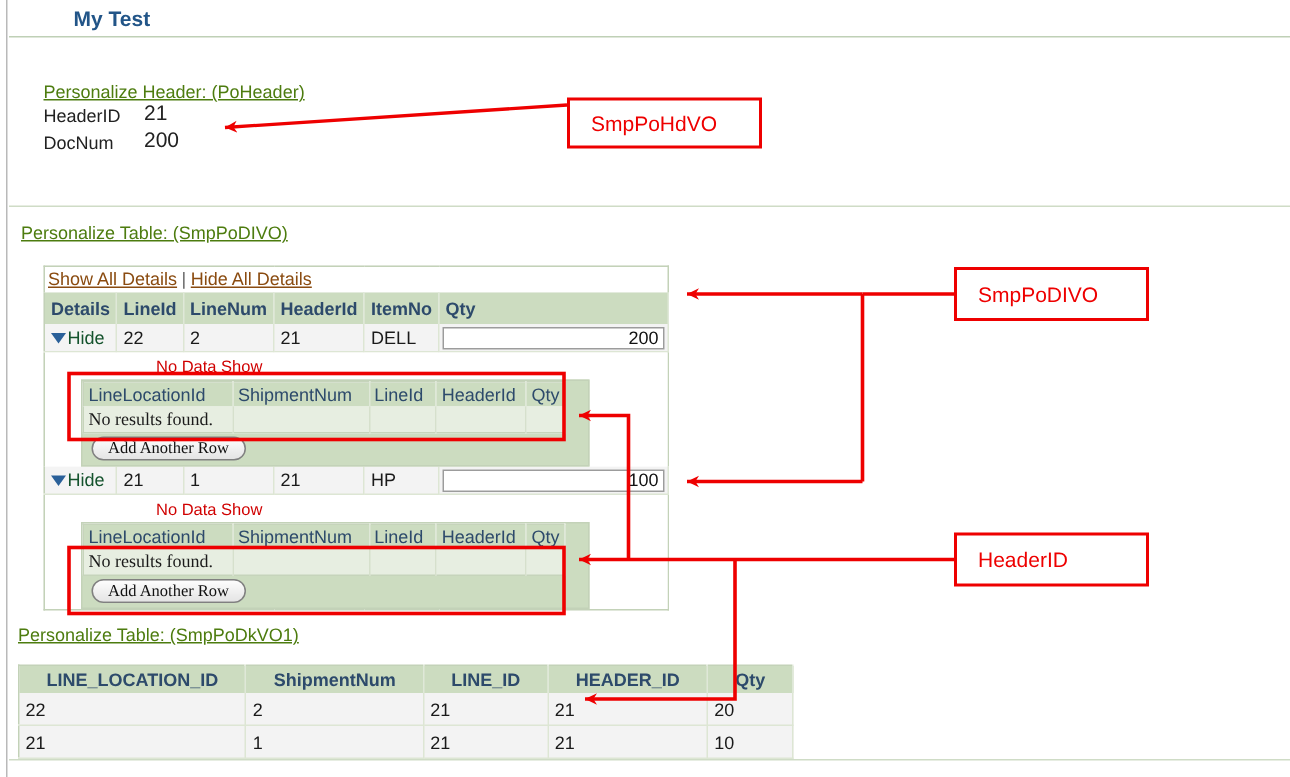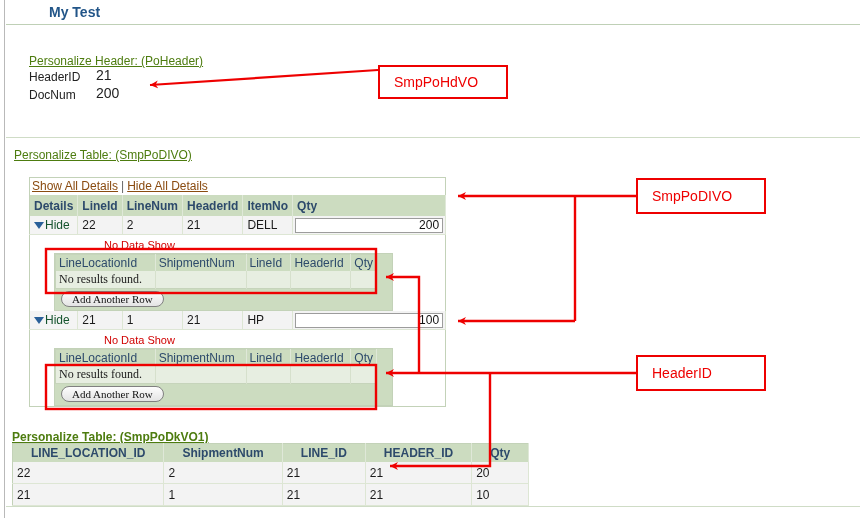--- a/index.html
+++ b/index.html
@@ -306,21 +306,21 @@
                 </tbody>
               </table>
               <span class="addrow-btn">Add Another Row</span>
             </div>
           </div>
         </td>
       </tr>
     </tbody>
   </table>
 
-  <div class="plink" style="left:12px;top:430px;font-weight:bold;">Personalize Table: (SmpPoDkVO1)</div>
+  <div class="plink" style="left:12px;top:416px;">Personalize Table: (SmpPoDkVO1)</div>
 
   <table class="oa-table" id="tbl-bottom">
     <tbody>
       <tr>
         <th style="width:134px;">LINE_LOCATION_ID</th>
         <th style="width:91px;">ShipmentNum</th>
         <th style="width:53px;">LINE_ID</th>
         <th style="width:64px;">HEADER_ID</th>
         <th>Qty</th>
       </tr>

